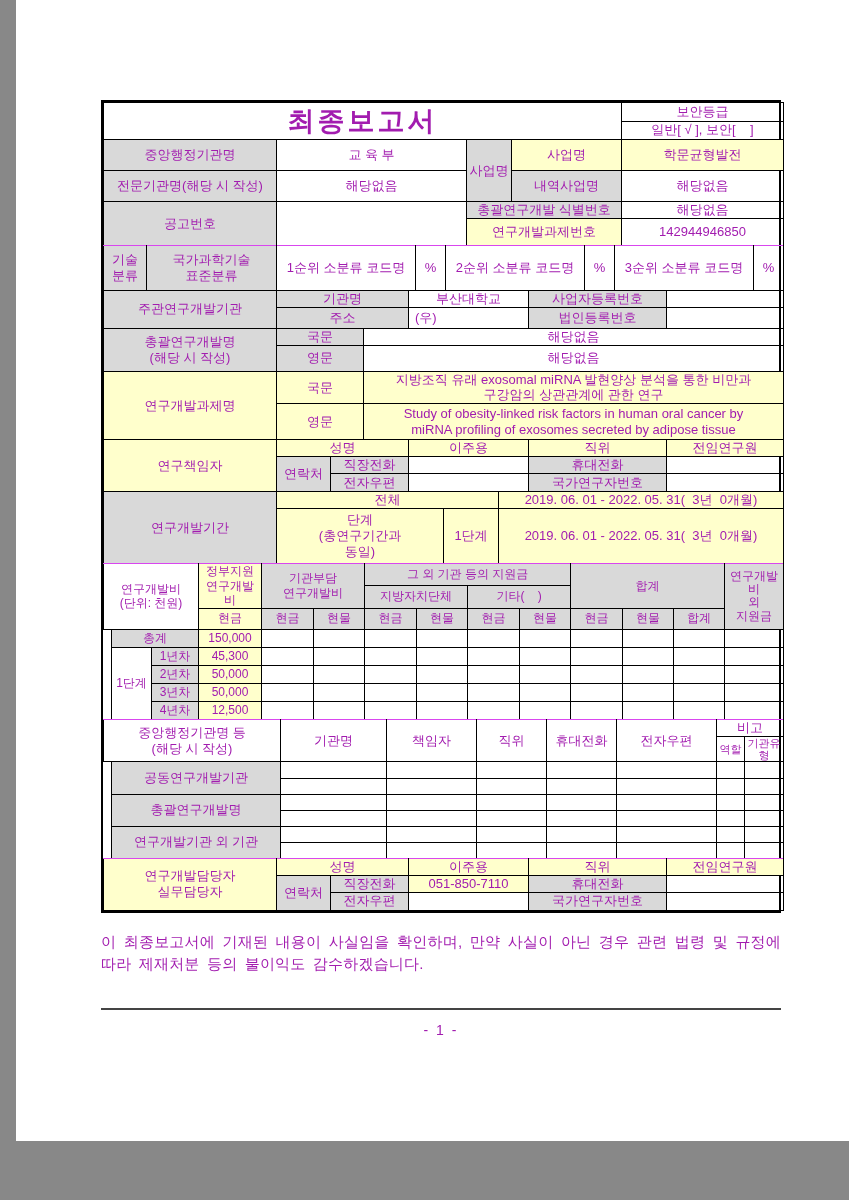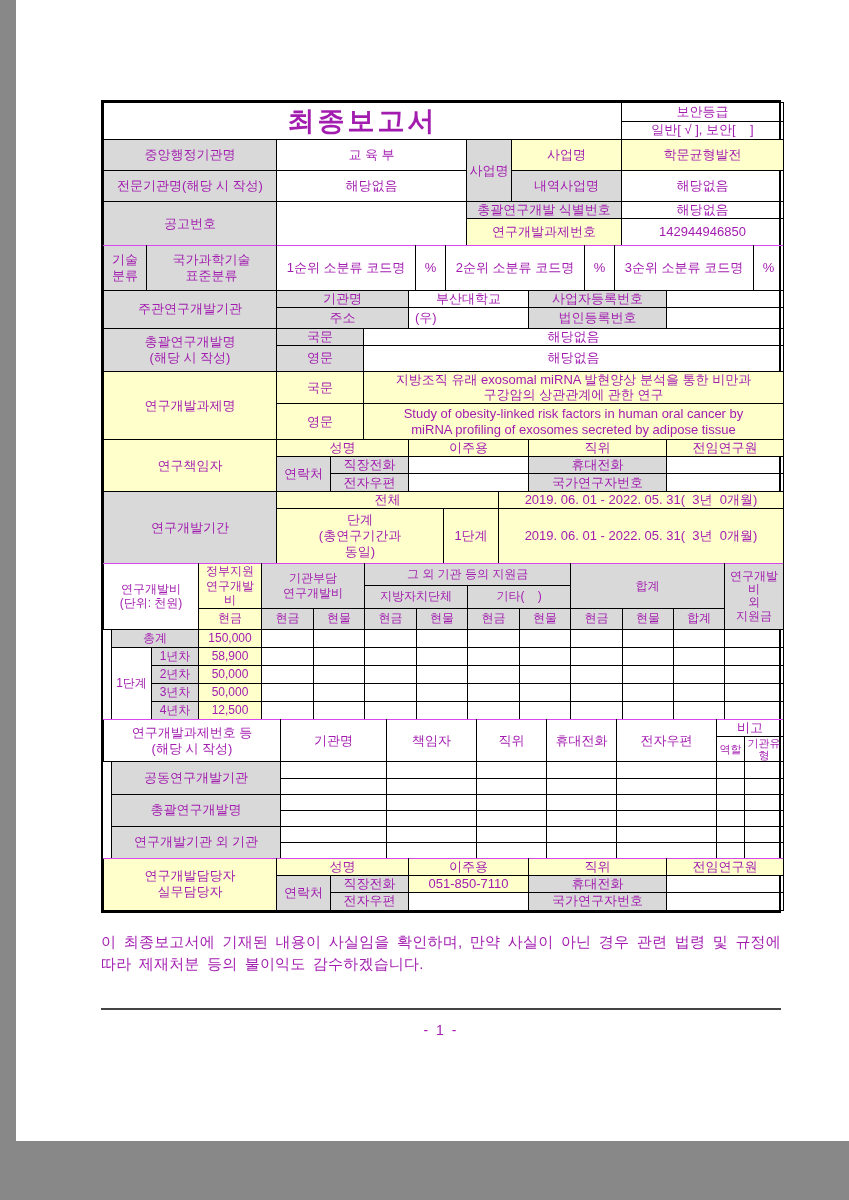--- a/index.html
+++ b/index.html
@@ -273,21 +273,21 @@
               <td></td>
               <td></td>
               <td></td>
               <td></td>
               <td></td>
     </tr>
     <tr>
       <td class="gap" style="height:18px"></td>
       <td rowspan="4">1단계</td>
       <td class="gray">1년차</td>
-      <td class="yellow">58,900</td>
+      <td class="yellow">45,300</td>
       <td></td>
               <td></td>
               <td></td>
               <td></td>
               <td></td>
               <td></td>
               <td></td>
               <td></td>
               <td></td>
               <td></td>
@@ -347,21 +347,21 @@
             <col style="width:106px">
             <col style="width:90px">
             <col style="width:70px">
             <col style="width:70px">
             <col style="width:100px">
             <col style="width:28px">
             <col style="width:39px">
           </colgroup>
     <tbody>
             <tr class="thick">
-      <td colspan="2" rowspan="2" style="height:20px">연구개발과제번호 등
+      <td colspan="2" rowspan="2" style="height:20px">중앙행정기관명 등
 (해당 시 작성)</td>
       <td rowspan="2">기관명</td>
       <td rowspan="2">책임자</td>
       <td rowspan="2">직위</td>
       <td rowspan="2">휴대전화</td>
       <td rowspan="2">전자우편</td>
       <td colspan="2">비고</td>
     </tr>
     <tr>
       <td class="sm" style="height:20px">역할</td>

